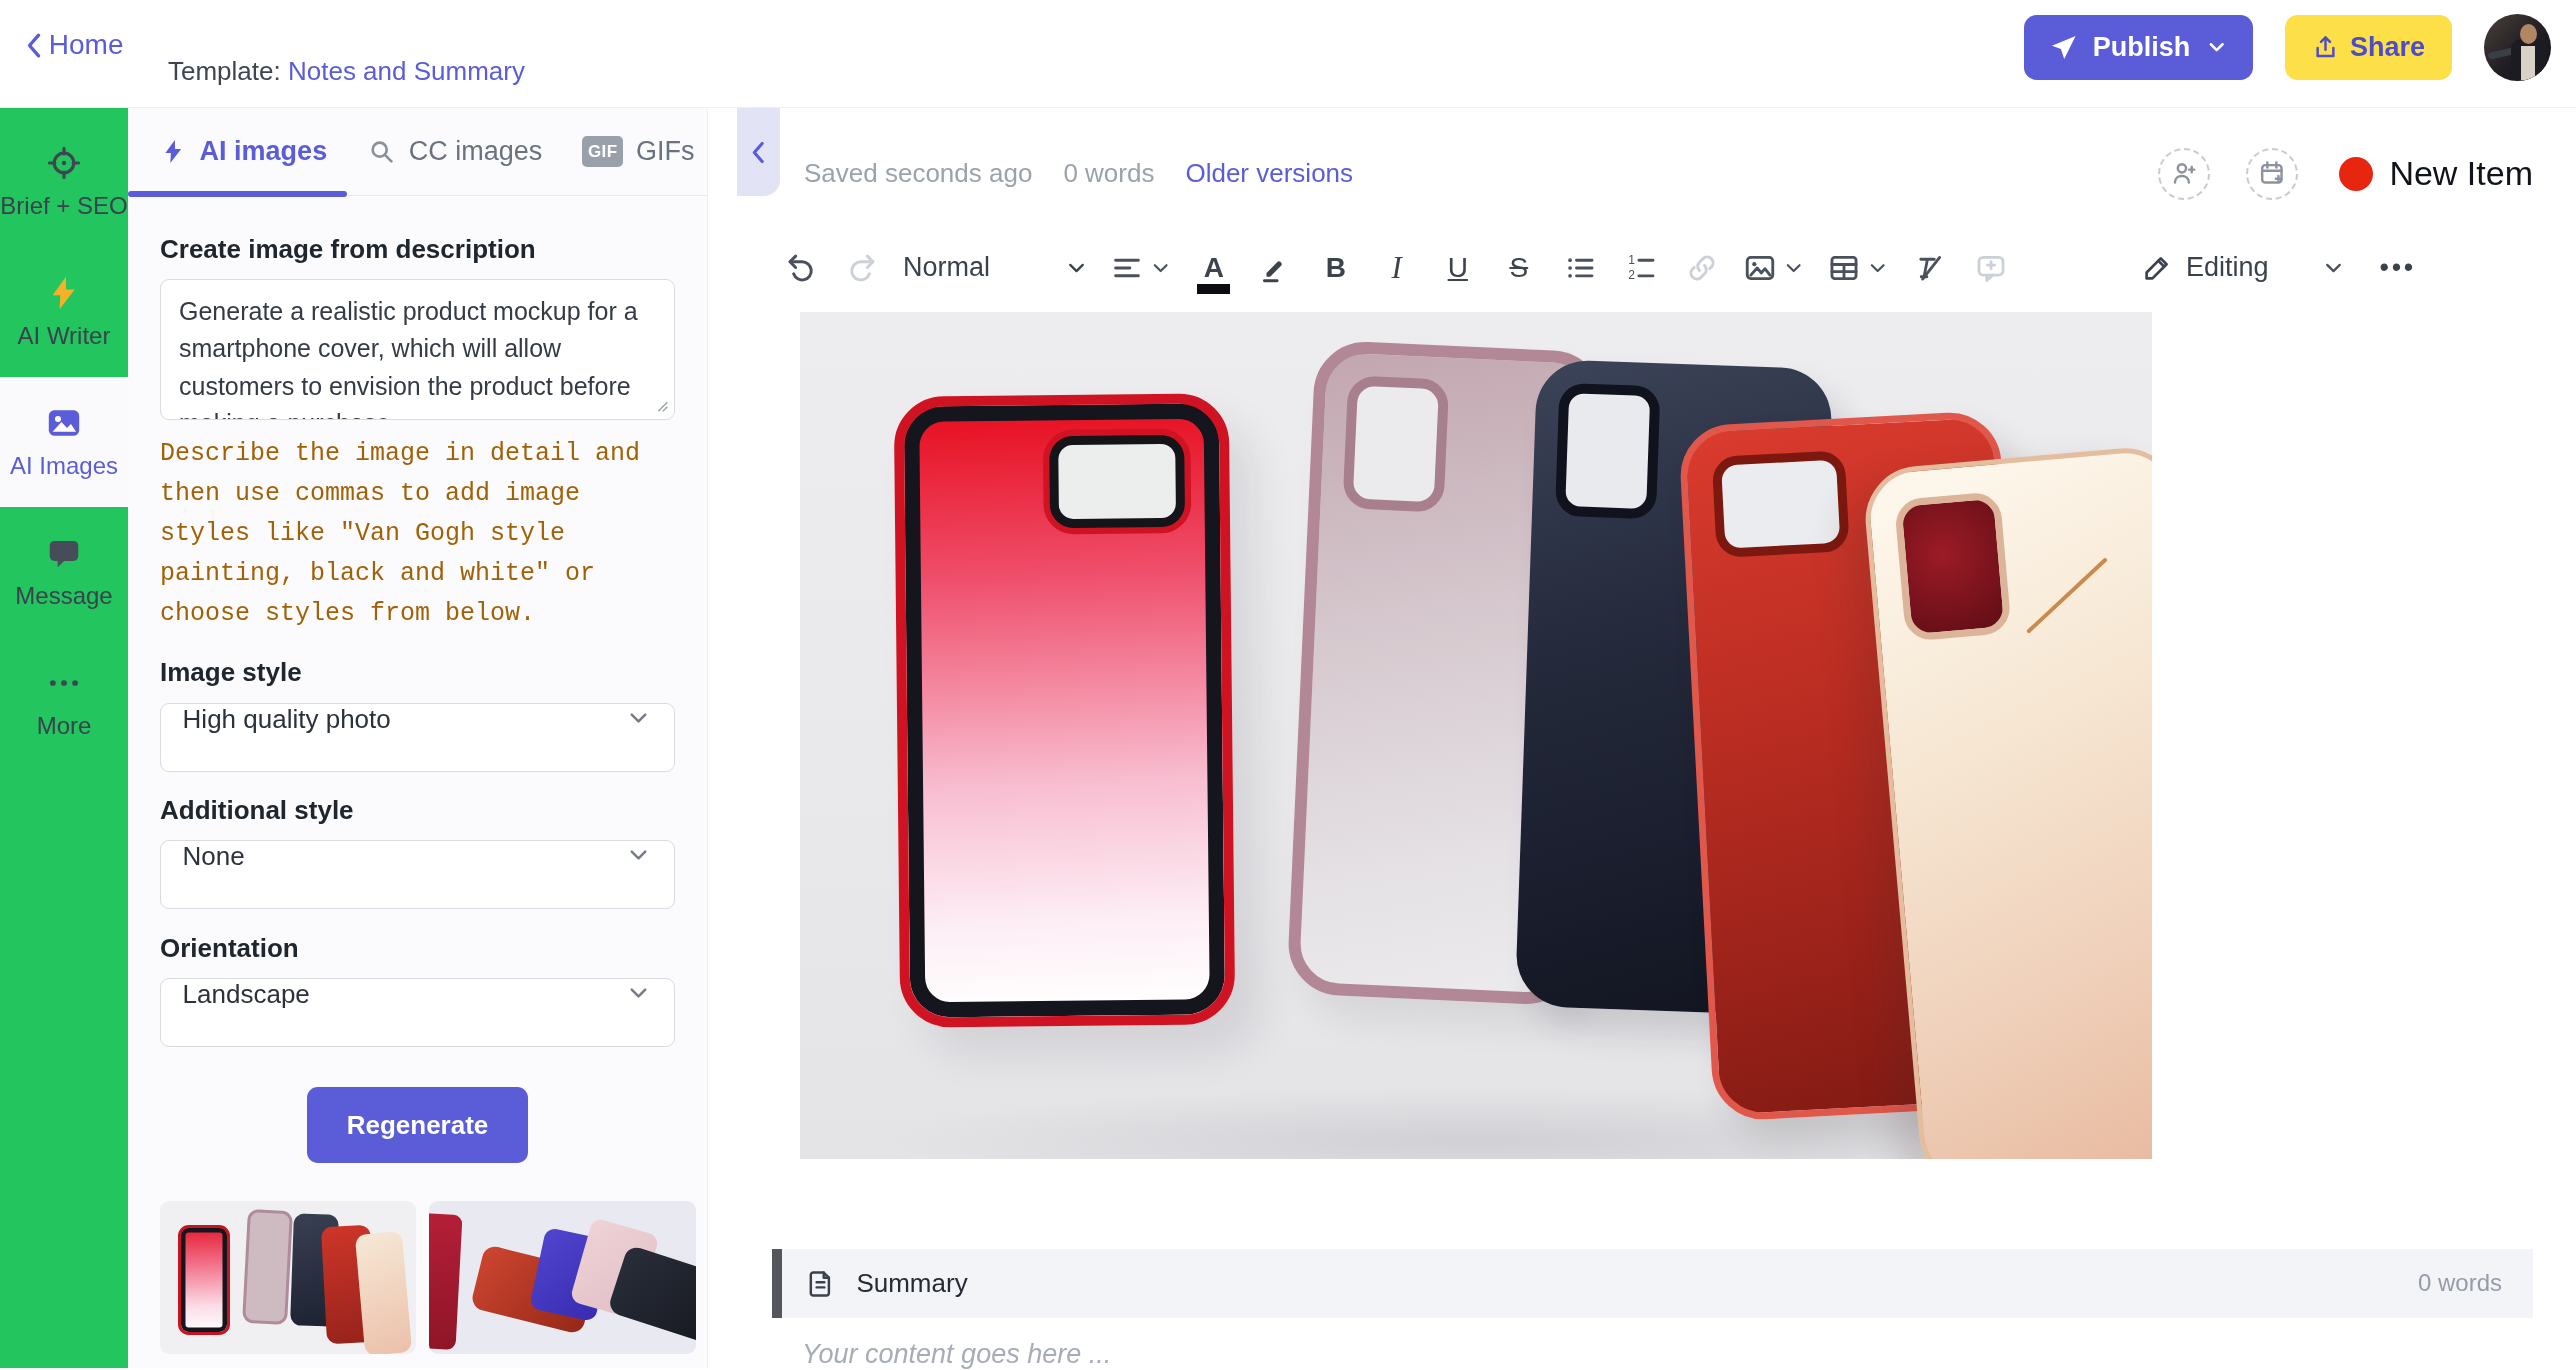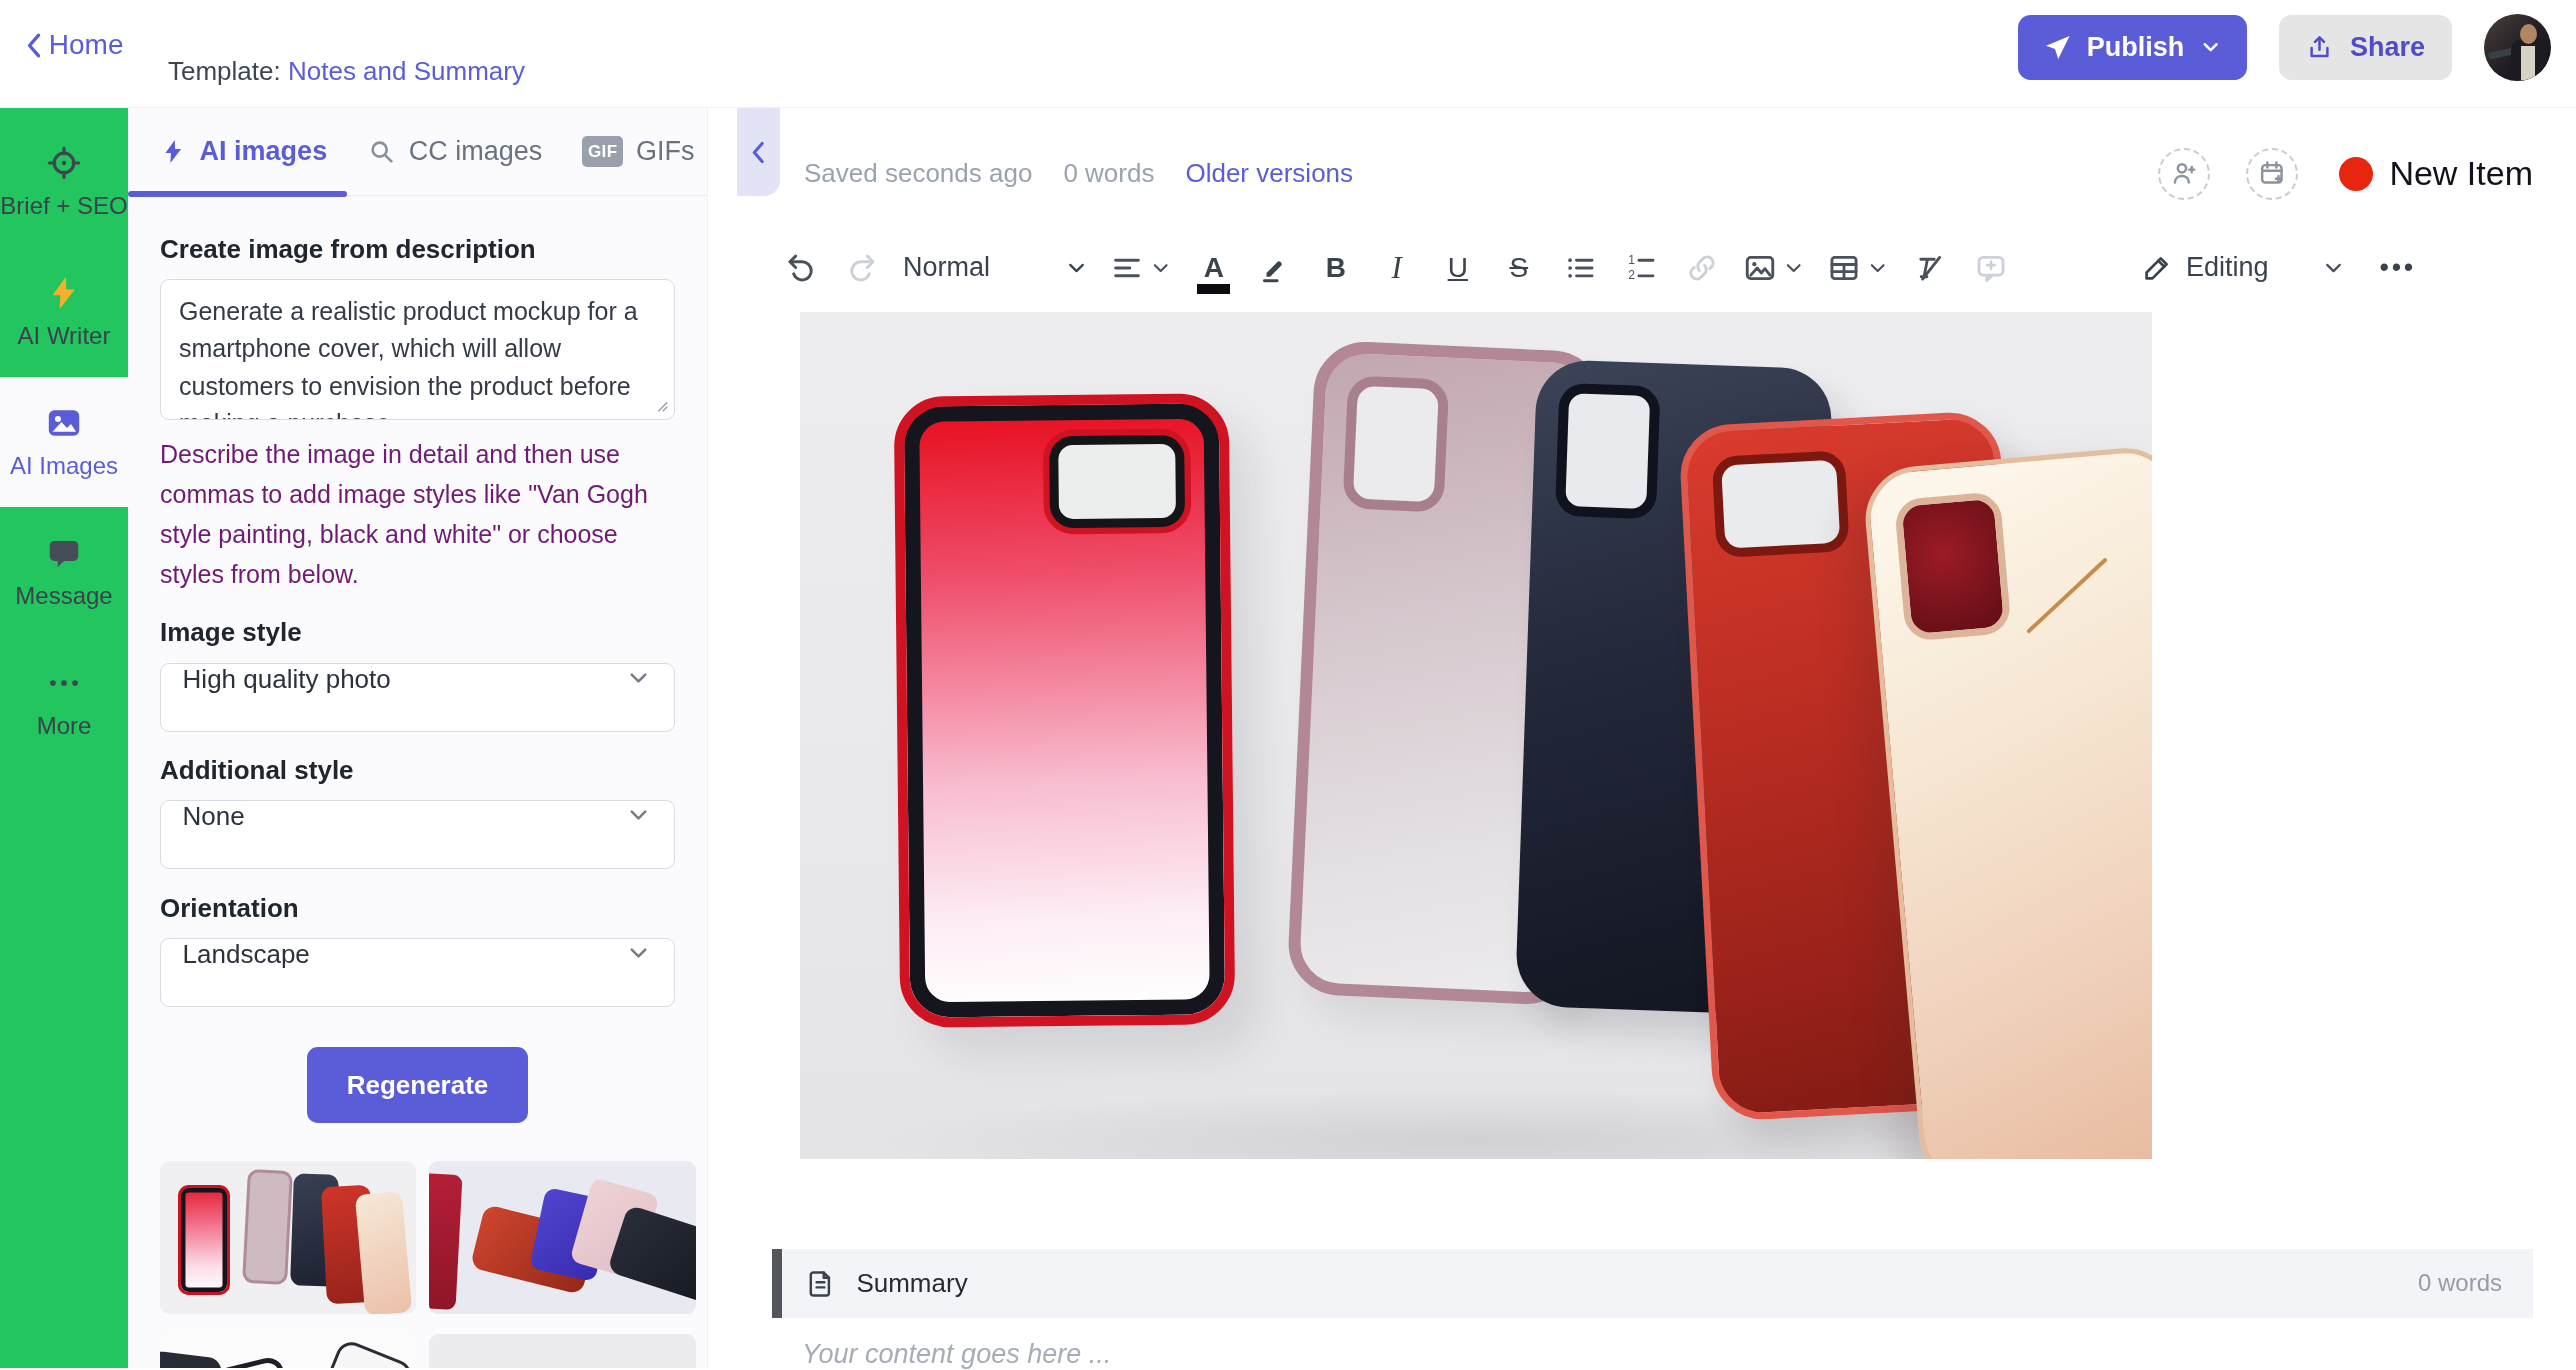--- a/index.html
+++ b/index.html
@@ -8,22 +8,22 @@
 
   
   .topbar { position:relative; height:108px; background:#fff; border-bottom:1.8px solid #eef0f5; z-index:20; }
   .home { position:absolute; left:23.4px; top:29px; display:flex; align-items:center; gap:2px;
     color:#5a5cd8; font-size:28px; cursor:pointer; }
   .template { position:absolute; left:168px; top:56px; font-size:26px; color:#3e4552; }
   .template a { color:#5a5cd8; text-decoration:none; }
   .topbar-right { position:absolute; right:25px; top:13.5px; display:flex; align-items:center; gap:32px; }
   .btn-publish { display:flex; align-items:center; gap:14.4px; height:65px; padding:0 25px;
     background:#5a5cd8; border:none; border-radius:12.6px; color:#fff; font-size:27px; font-weight:600; cursor:pointer; }
-  .btn-share { display:flex; align-items:center; gap:17px; height:65px; padding:0 27px;
-    background:#e5e5e5; border:none; border-radius:12.6px; color:#4d4cc9; font-size:27px; font-weight:600; cursor:pointer; }
+  .btn-share { display:flex; align-items:center; gap:11px; height:65px; padding:0 27px;
+    background:#fde047; border:none; border-radius:12.6px; color:#4d4cc9; font-size:27px; font-weight:600; cursor:pointer; }
   .avatar { width:67px; height:67px; border-radius:50%; overflow:hidden; position:relative;
     background:linear-gradient(135deg,#4a4038 0%,#201d24 55%,#14121a 100%); cursor:pointer; }
   .avatar .torso { position:absolute; left:27px; top:25px; width:36px; height:41px; border-radius:10.8px 10.8px 0 0;
     background:#1d1b22; }
   .avatar .shirt { position:absolute; left:37px; top:32px; width:14.4px; height:34px; background:#d8d2c6; }
   .avatar .face { position:absolute; left:36px; top:10.8px; width:17px; height:20px; border-radius:50%; background:#b08663; }
   .avatar .dash { position:absolute; left:3.6px; top:36px; width:27px; height:7.2px; background:#3a3f46; transform:rotate(-12deg); border-radius:3.6px; }
 
   
   .app { position:relative; display:flex; height:1260px; }
@@ -46,21 +46,21 @@
   .gif-badge { width:41px; height:31px; background:#9aa0ab; border-radius:5px; color:#fff; font-size:17px;
     font-weight:700; display:flex; align-items:center; justify-content:center; letter-spacing:0.5px; }
   .panel-content { padding:25px 32px 0 32px; }
   .flabel { font-size:26px; font-weight:700; color:#20262e; margin:23.4px 0 14.4px; }
   .flabel.first { margin-top:12.6px; }
   .prompt-wrap { position:relative; }
   textarea.prompt { width:100%; height:141px; resize:none; border:1.8px solid #d8dbe2; border-radius:9px;
     background:#fff; padding:12.6px 18px; font-family:"Liberation Sans",sans-serif; font-size:25px;
     line-height:1.5; color:#343b46; outline:none; overflow:hidden; }
   .resize-grip { position:absolute; right:5.4px; bottom:9px; color:#9aa1ad; }
-  .helper { margin-top:10.8px; font-size:25px; line-height:1.6; color:#701a75; }
+  .helper { margin-top:10.8px; font-size:25px; line-height:1.6; color:#a16207;font-family:Liberation Mono, monospace; }
   .selectbox { height:69px; border:1.8px solid #d8dbe2; border-radius:9px; background:#fff; display:flex;
     align-items:flex-start; justify-content:space-between; padding:0 21.6px; font-size:26px; color:#2b323c; cursor:pointer; }
   .selectbox .chev { color:#737b87; }
   .btn-regenerate { display:block; margin:40px auto 0; height:76px; padding:0 40px; background:#5a5cd8;
     color:#fff; font-size:26px; font-weight:600; border:none; border-radius:10.8px; cursor:pointer; }
   .thumbs { margin-top:38px; display:grid; grid-template-columns:256px 267px; gap:20px 12.6px; }
   .thumb { height:153px; border-radius:9px; position:relative; overflow:hidden; cursor:pointer; }
   .thumb.r2 { height:164px; }
   .t1 { background:#f0f0f3; } .t2 { background:#e9e9f1; } .t3 { background:#fcfcfd; } .t4 { background:#ececee; }
   .mini { position:absolute; }

